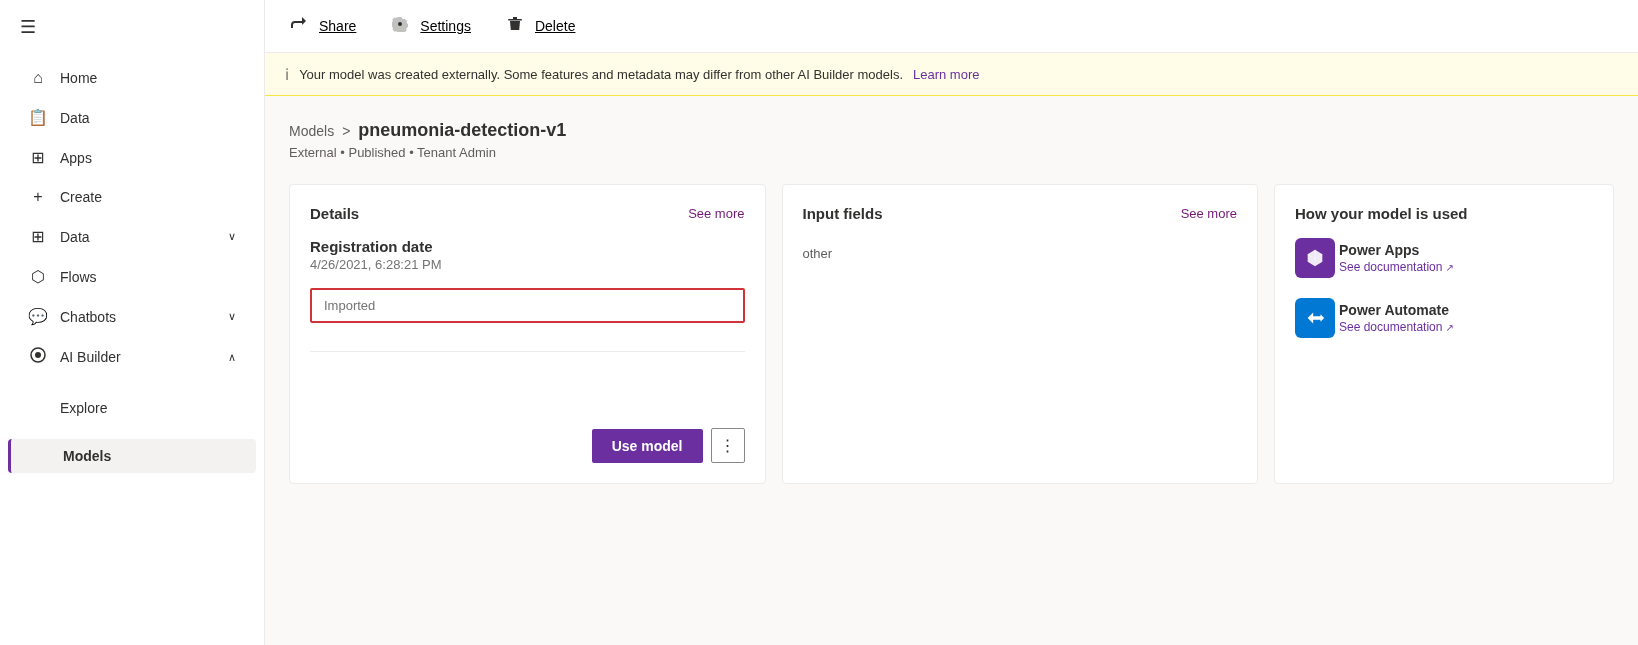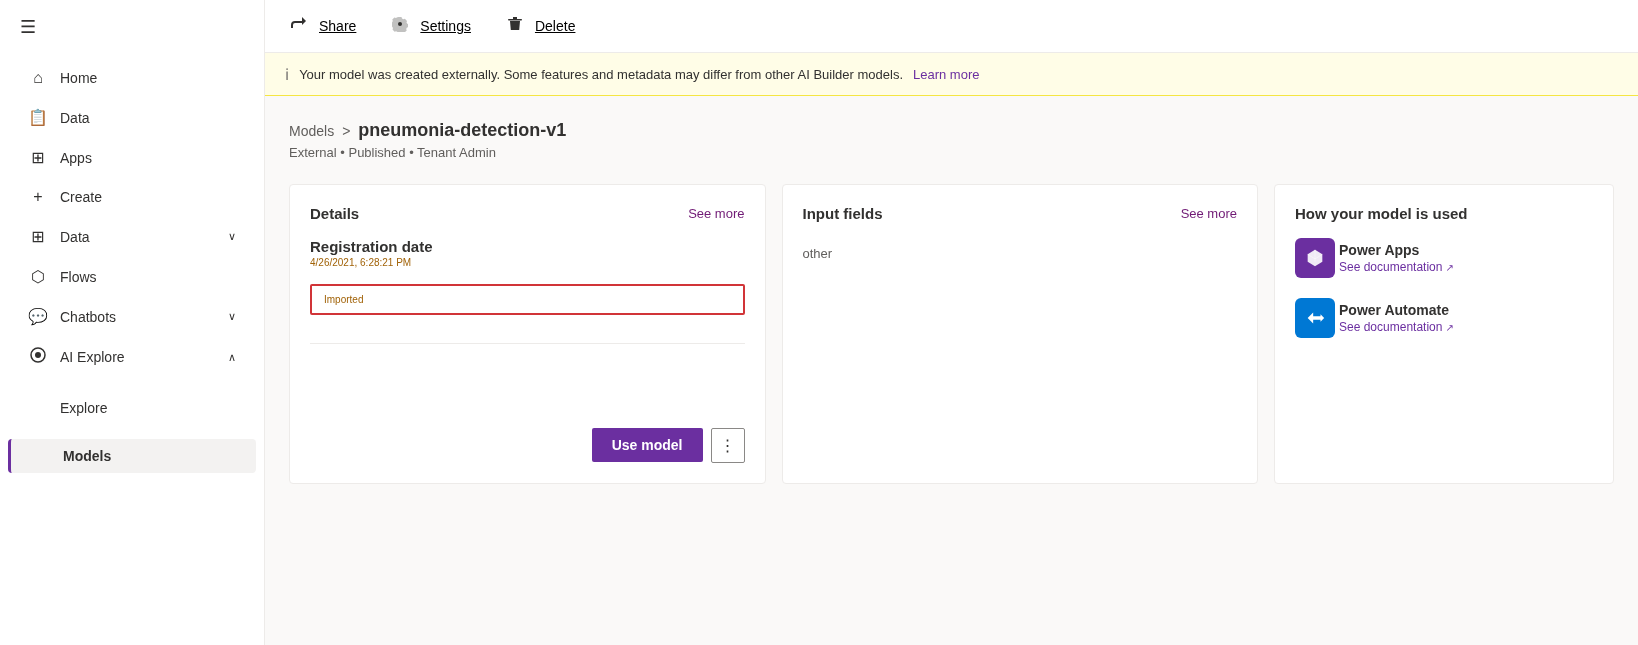--- a/index.html
+++ b/index.html
@@ -139,37 +139,37 @@
       justify-content: space-between;
       align-items: center;
       margin-bottom: 16px;
     }
     .card-title { font-weight: 700; font-size: 15px; }
     .card-see-more { color: #701a75; cursor: pointer; font-size: 13px; }
 
     
     .details-card { max-width: 480px; }
     .detail-label { font-weight: 700; font-size: 15px; margin-bottom: 2px; }
-    .detail-value { font-size: 10px; color: #a16207; margin-bottom: 16px; }
+    .detail-value { font-size: 13px; color: #737373; margin-bottom: 16px; }
 
     
     .model-source-box {
       border: 2px solid #d13438;
       border-radius: 2px;
       padding: 8px 12px;
       display: inline-block;
       margin-bottom: 16px;
     }
 
     .card-divider { border: none; border-top: 1px solid #edebe9; margin: 12px 0; }
 
     .card-footer {
       margin-top: auto;
       display: flex;
-      align-items: flex-start;
+      align-items: center;
       justify-content: flex-end;
       gap: 8px;
       padding-top: 8px;
     }
     .use-model-btn {
       background: #6b2fa0;
       color: #fff;
       border: none;
       padding: 9px 20px;
       border-radius: 2px;
@@ -253,21 +253,21 @@
       <span>Chatbots</span>
       <span class="chevron">∨</span>
     </div>
     <div class="sidebar-item">
       <span class="icon">
         <svg width="16" height="16" viewBox="0 0 16 16" fill="none">
           <circle cx="8" cy="8" r="7" stroke="#323130" stroke-width="1.5"></circle>
           <circle cx="8" cy="8" r="3" fill="#323130"></circle>
         </svg>
       </span>
-      <span>AI Explore</span>
+      <span>AI Builder</span>
       <span class="chevron">∧</span>
     </div>
     <div class="sidebar-sub-item">
       <span>Explore</span>
     </div>
     <div class="sidebar-sub-item models-active active-bar" style="border-left: 3px solid #6b2fa0; background: #f3f2f1; font-weight:600;">
       <span>Models</span>
     </div>
   </div>
 </div>

